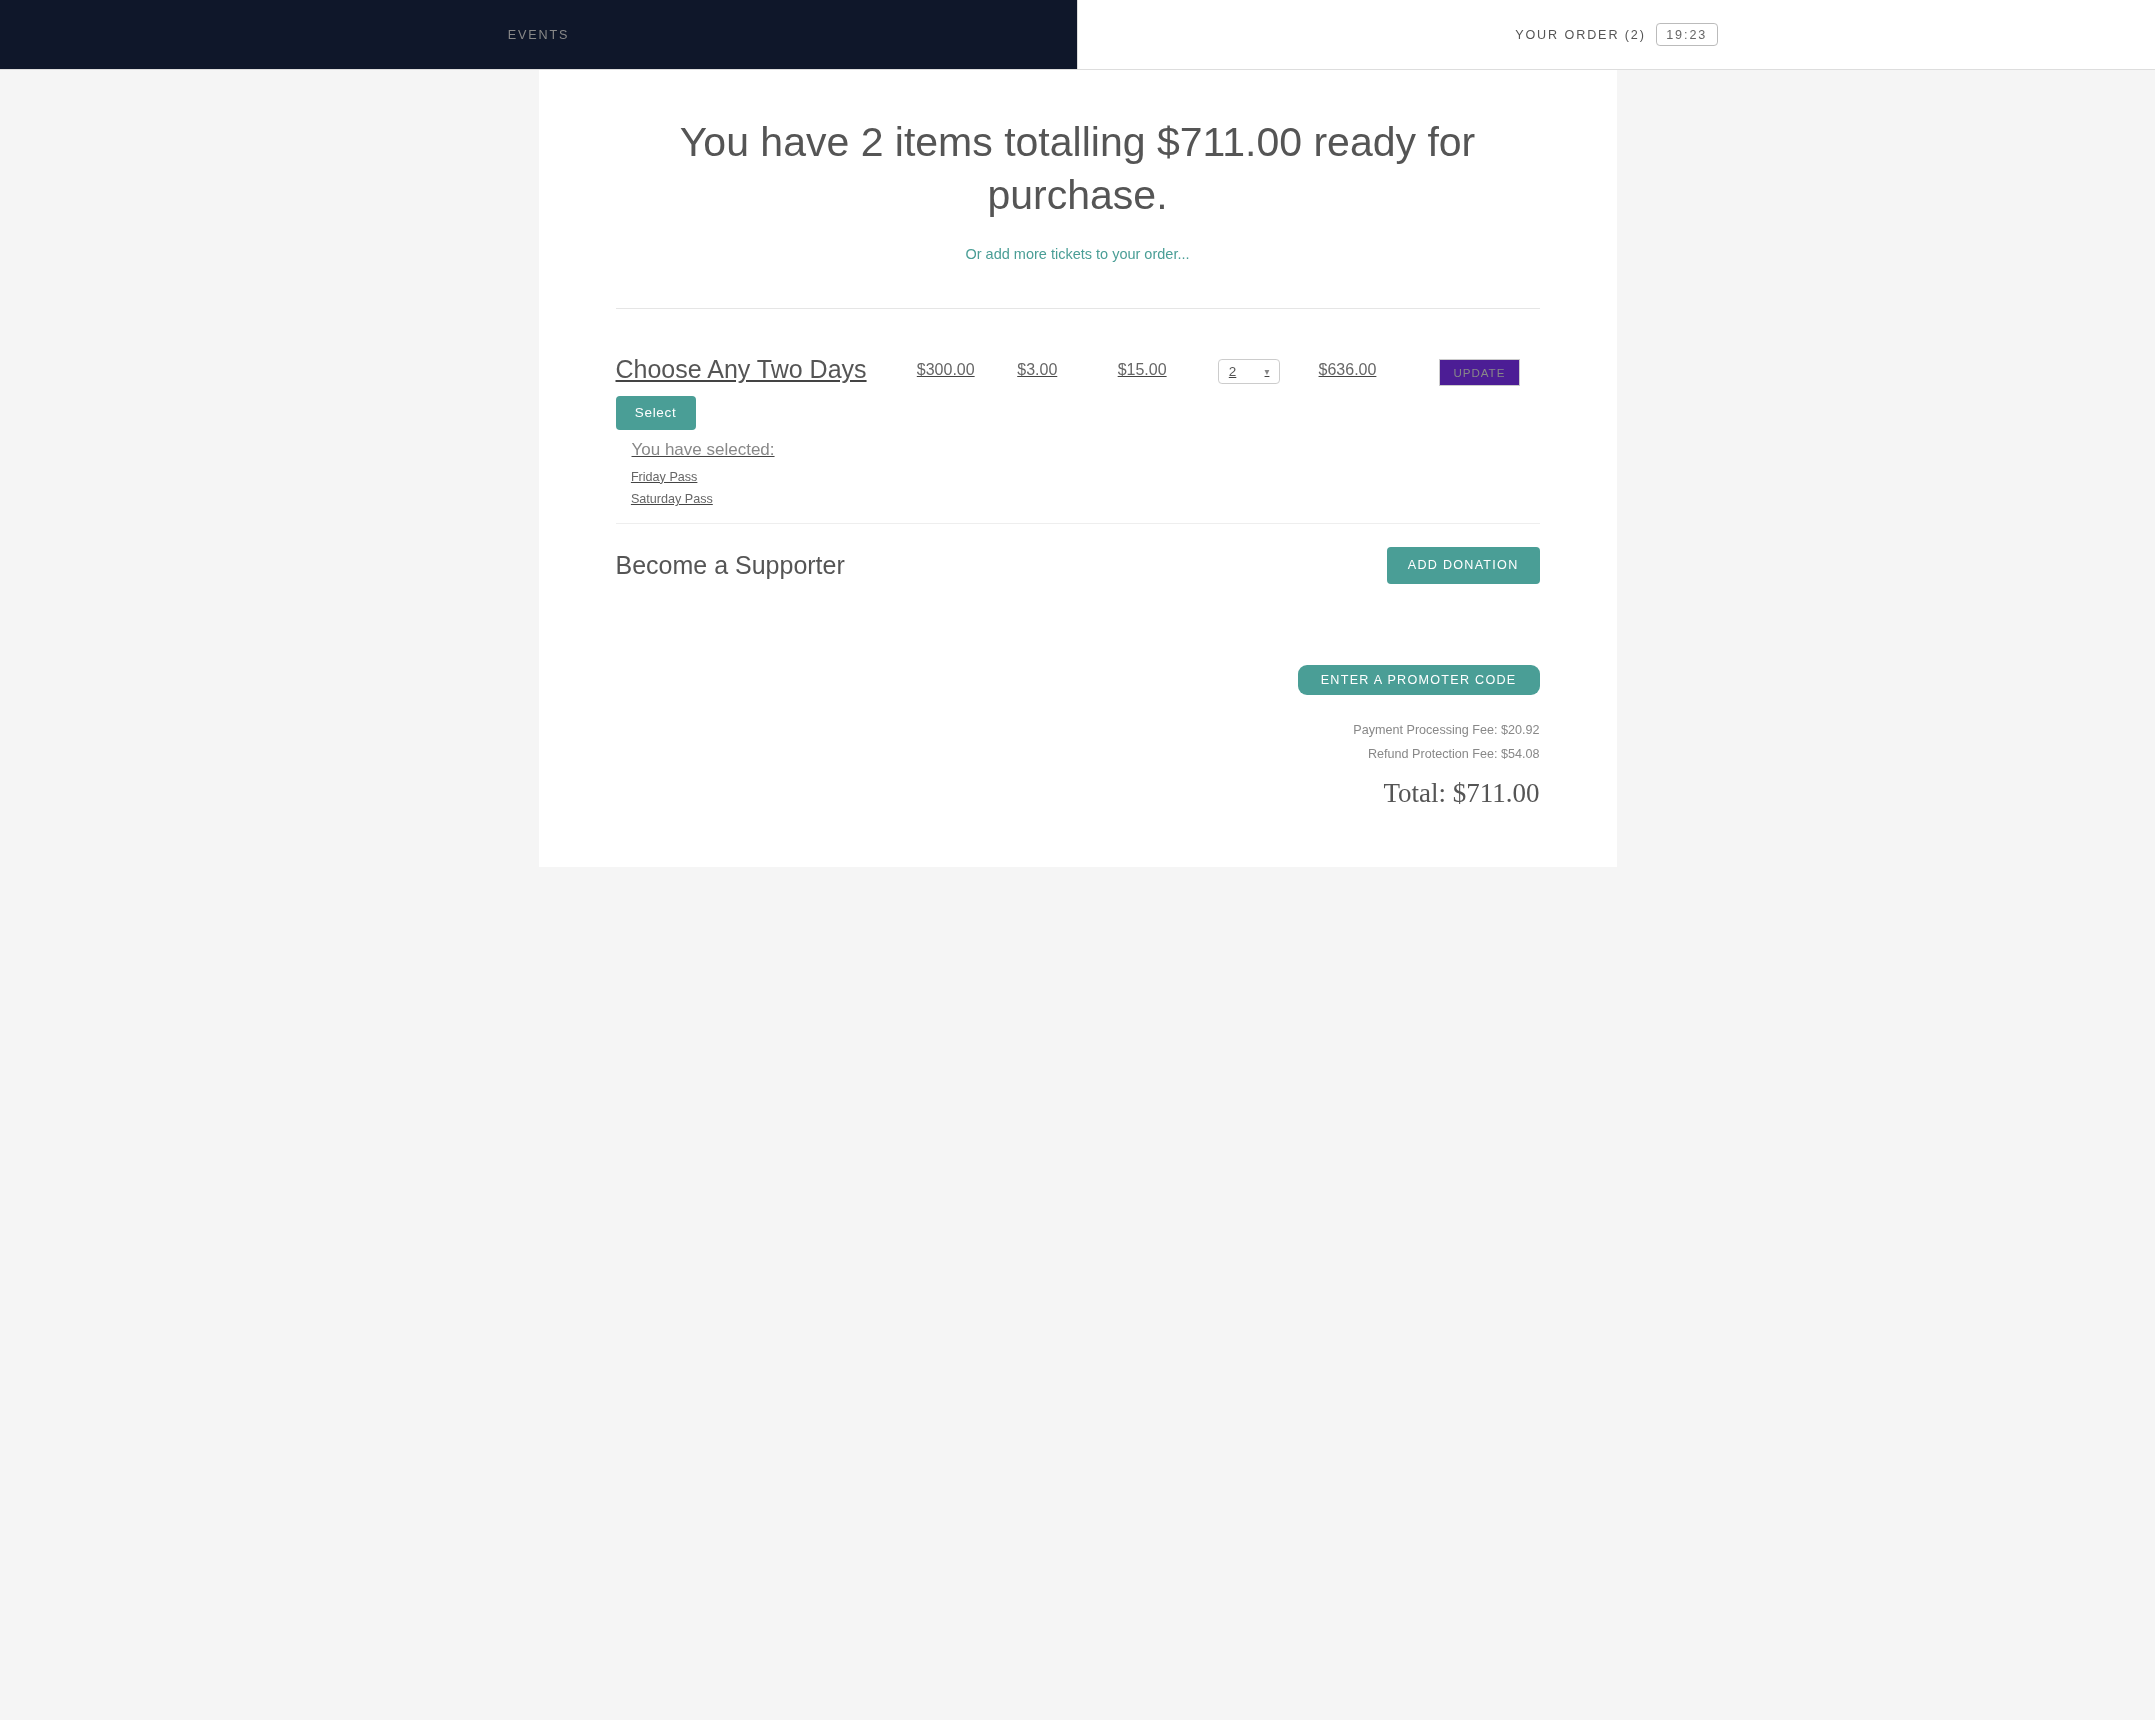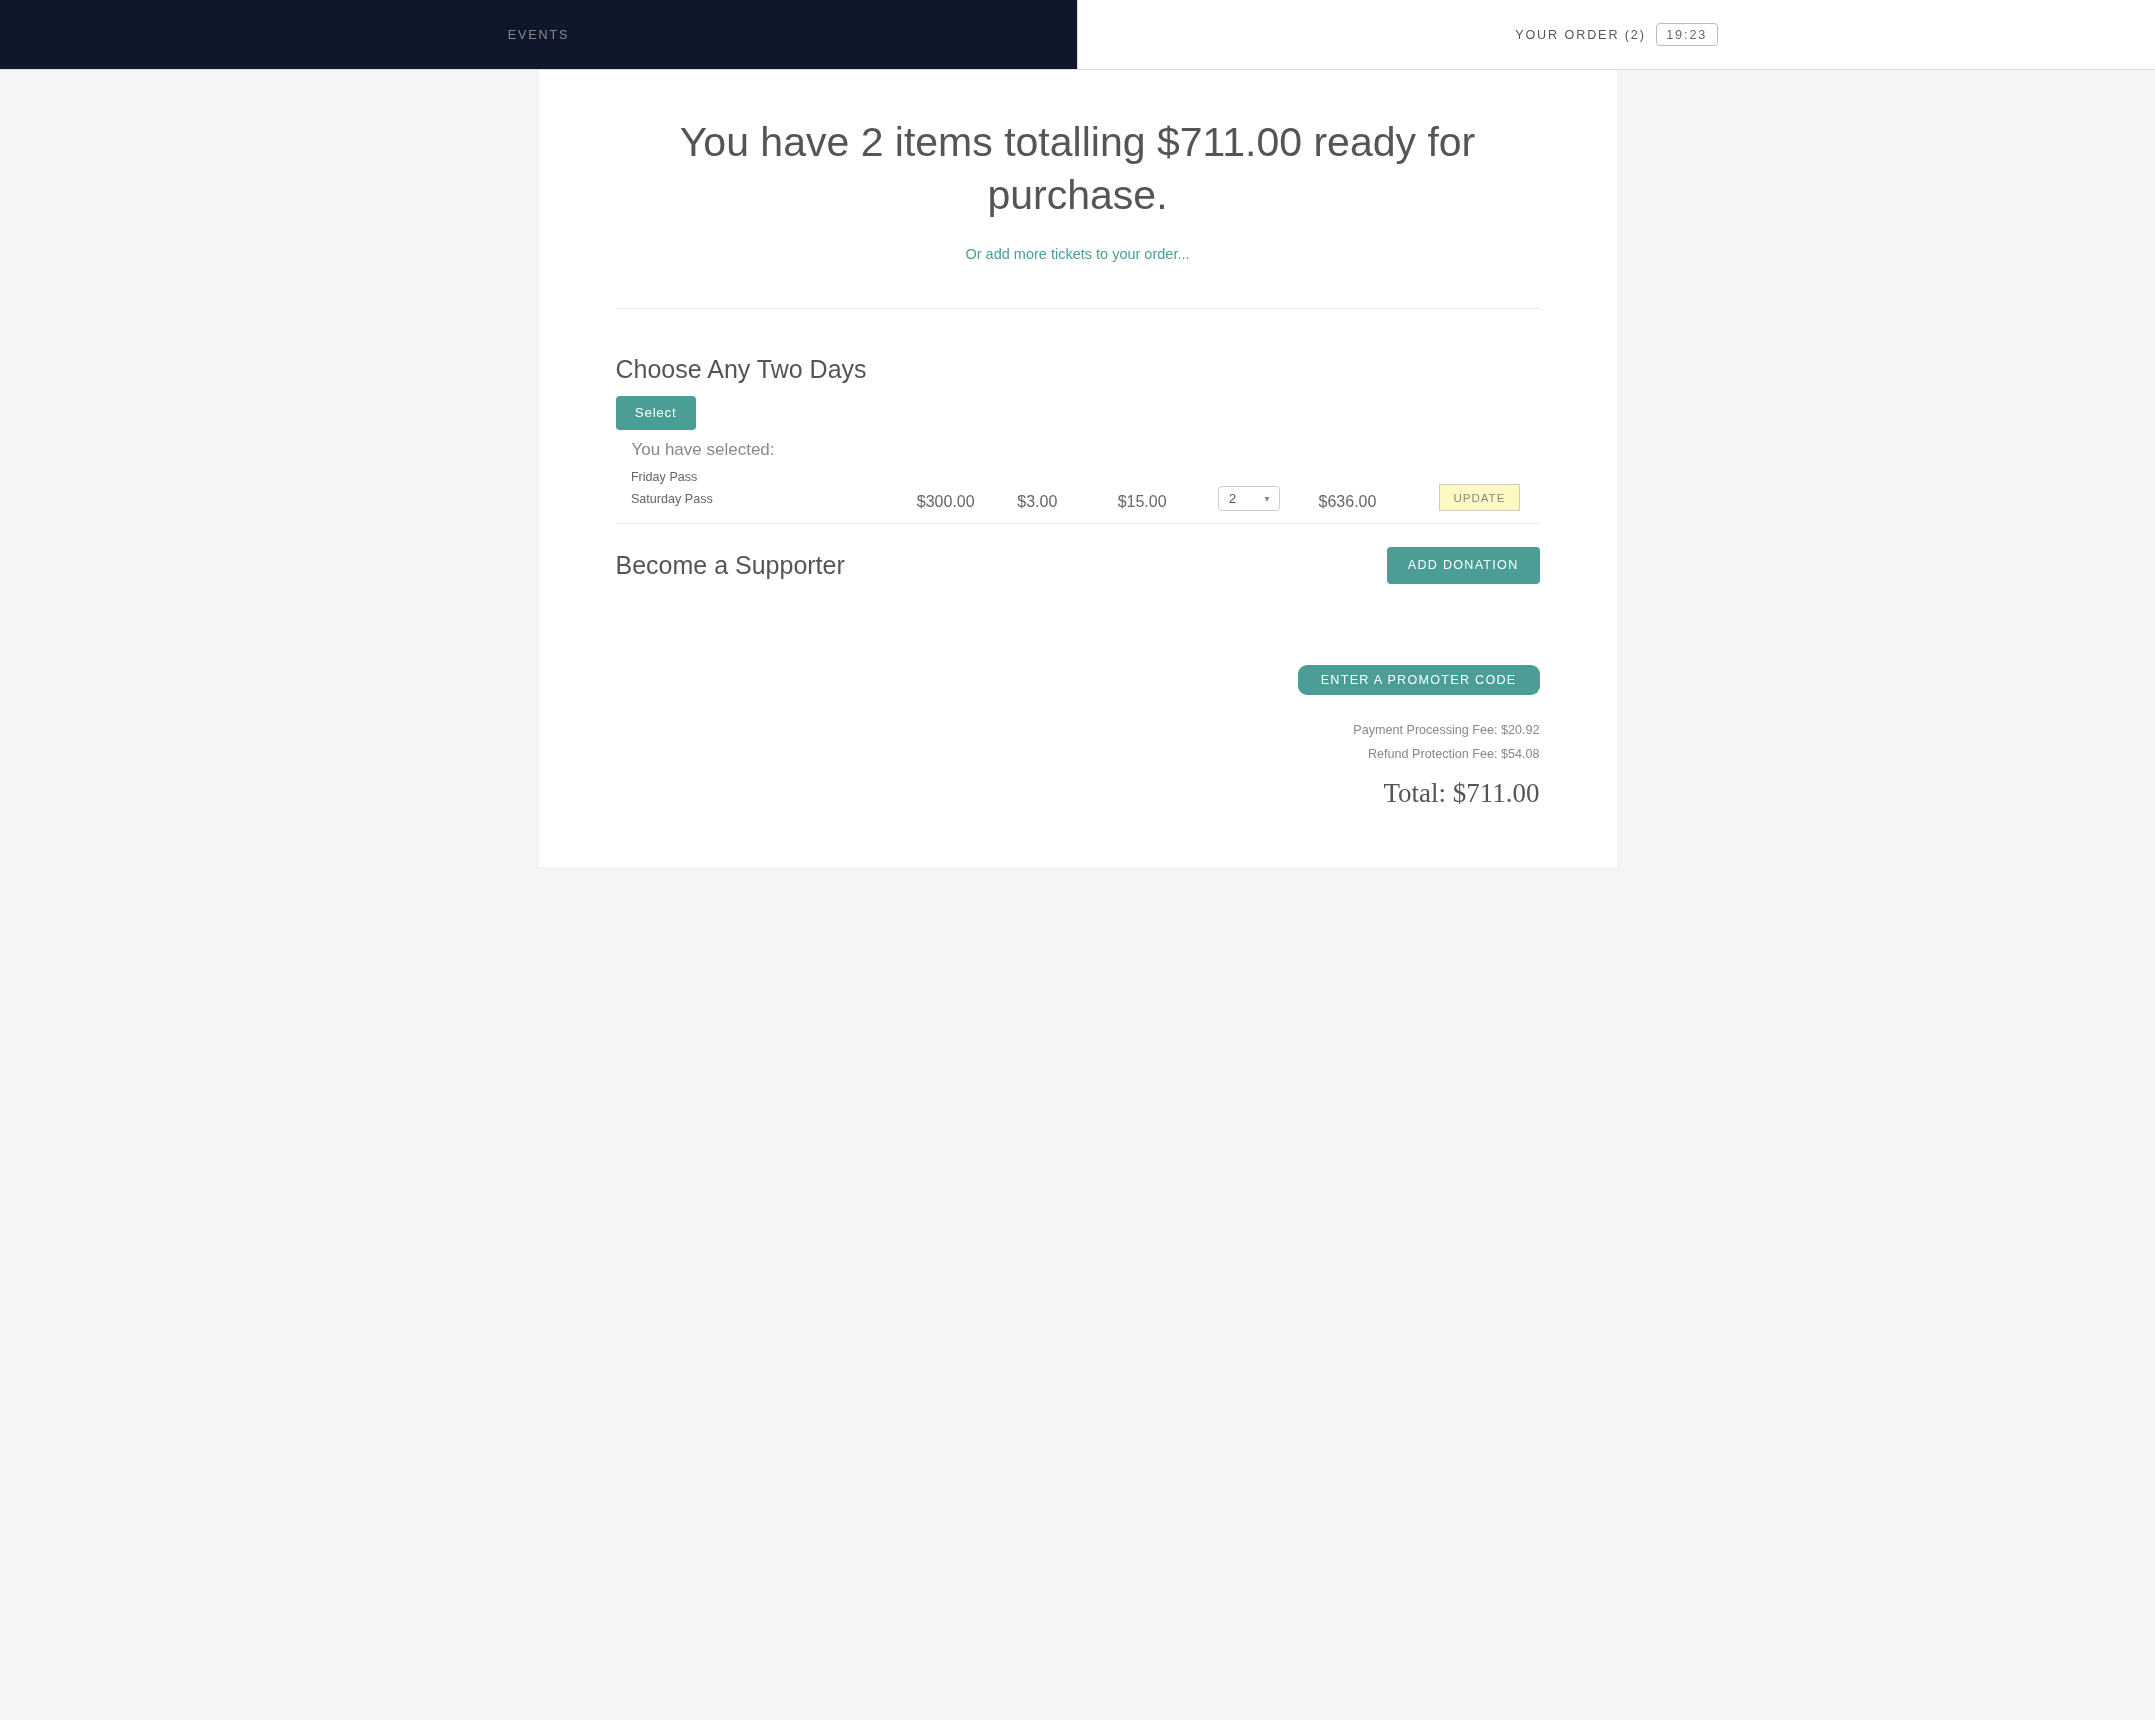--- a/index.html
+++ b/index.html
@@ -119,22 +119,23 @@
     .col-tickets { flex: 3; font-size: 13.5px; color: #888; }
     .col-price   { flex: 1; font-size: 13.5px; color: #888; text-align: left; }
     .col-tax     { flex: 1; font-size: 13.5px; color: #888; text-align: left; }
     .col-fees    { flex: 1; font-size: 13.5px; color: #888; text-align: left; }
     .col-qty     { flex: 1; font-size: 13.5px; color: #888; text-align: left; }
     .col-sub     { flex: 1.2; font-size: 13.5px; color: #888; text-align: left; }
     .col-action  { flex: 1; }
 
     .ticket-row {
       display: flex;
-      align-items: flex-end;
+      align-items: flex-start;
       padding: 11.6px 0;
+      text-decoration: underline;
     }
 
     .ticket-name {
       font-size: 25px;
       font-weight: 300;
       color: #555;
       margin-bottom: 11.6px;
     }
 
     .select-btn {
@@ -184,21 +185,21 @@
       justify-content: space-between;
     }
 
     .qty-select .chevron {
       font-size: 9.7px;
       color: #888;
       margin-left: 3.9px;
     }
 
     .update-btn {
-      background: #fef9c3;
+      background: #4c1d95;
       color: #888;
       border: 1px solid #ccc;
       border-radius: 0;
       padding: 5.8px 13.5px;
       font-size: 11.6px;
       cursor: pointer;
       letter-spacing: 0.08em;
       margin-top: 3.9px;
     }
 

